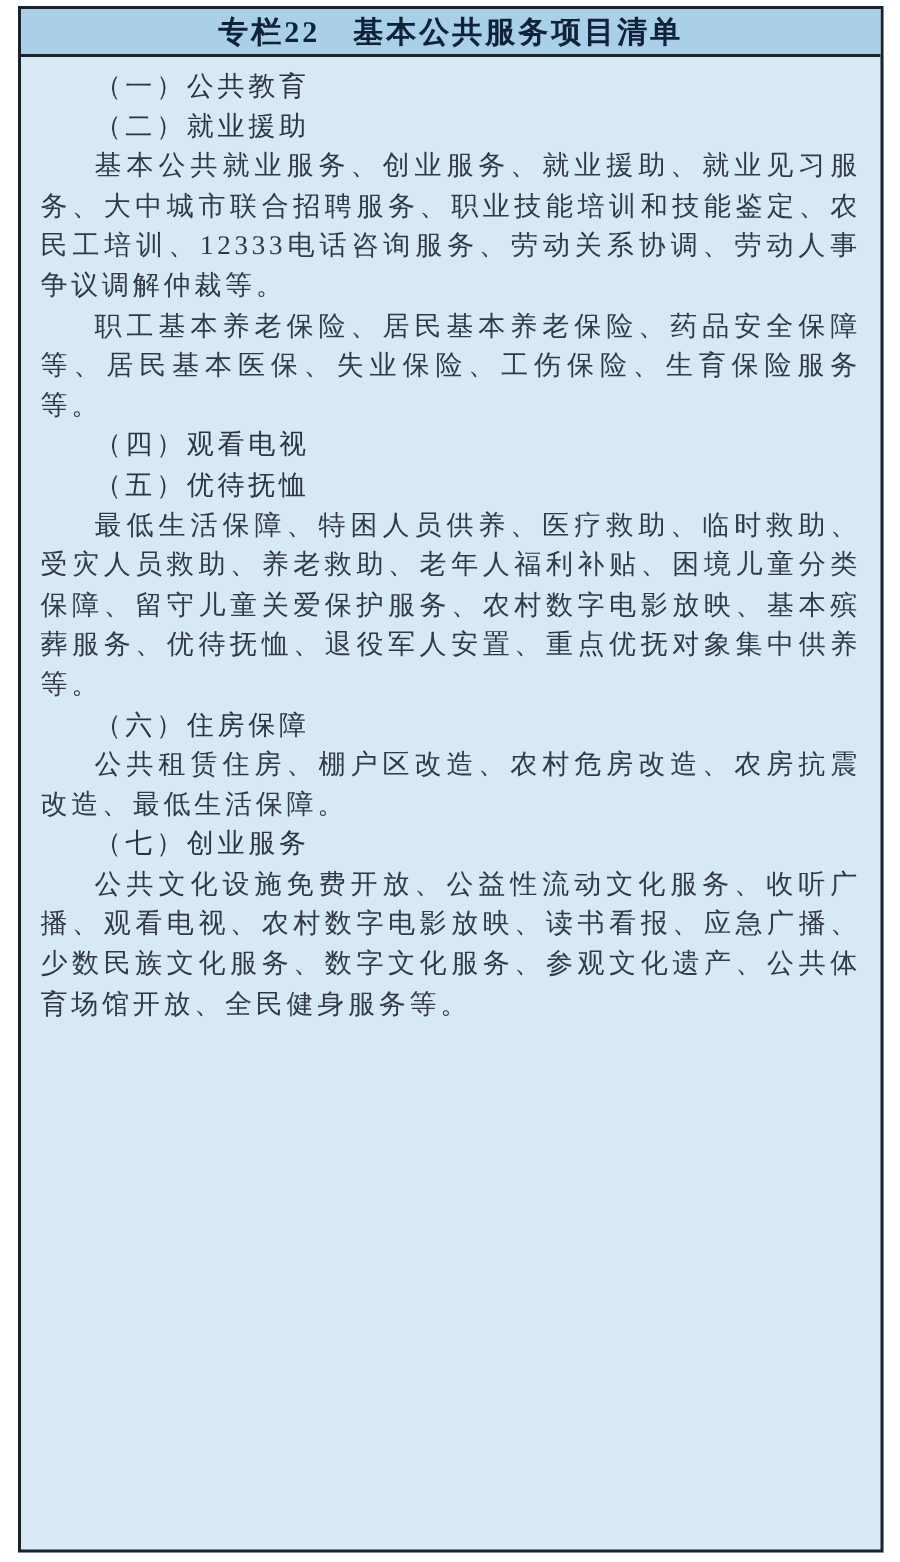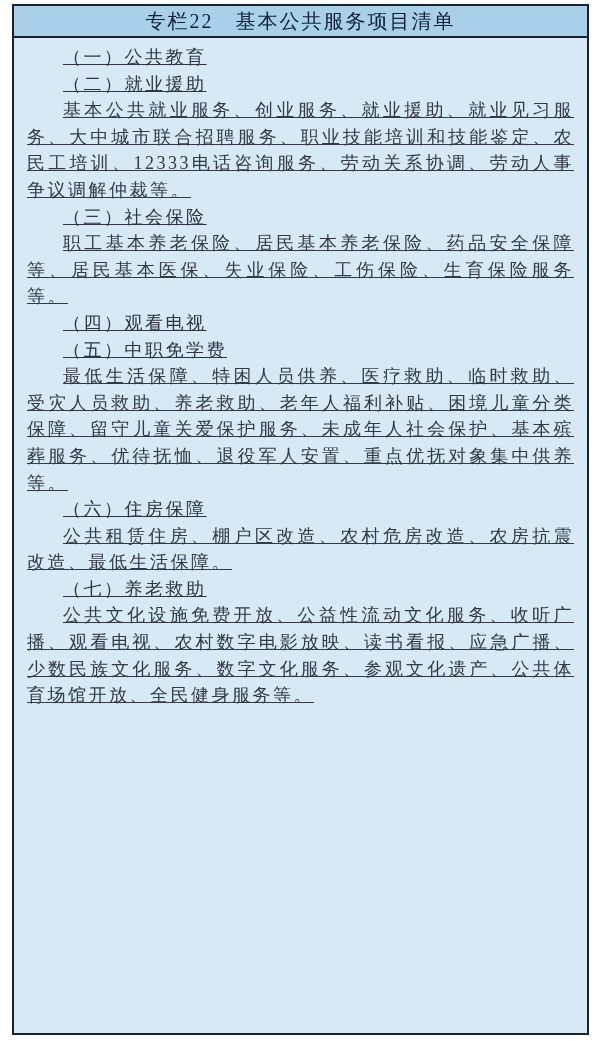--- a/index.html
+++ b/index.html
@@ -27,66 +27,64 @@
     background: #d7e9f5;
     box-sizing: content-box;
   }
   .panel-header {
     height: 30px;
     background: #a9cfe9;
     border-bottom: 2px solid #1b222e;
     display: flex;
     align-items: center;
     justify-content: center;
-    font-weight: normal;
+    font-weight: bold;
     font-size: 20px;
     color: #0f2238;
     letter-spacing: 2px;
   }
   .panel-body {
     padding: 6px 13px 4px 13px;
     font-size: 18px;
     line-height: 26.6px;
     color: #323a46;
     text-align: justify;
     letter-spacing: 2.5px;
   }
   .panel-body p {
     margin: 0;
     text-indent: 2em;
-    text-decoration: underline;
   }
   .section-heading {
     color: #2d3542;
   }
 </style>
 </head>
 <body>
 
 <div class="page">
   <div class="panel">
     <div class="panel-header">
       <span>专栏22　基本公共服务项目清单</span>
     </div>
     <div class="panel-body">
 
       <p class="section-heading">（一）公共教育</p>
 
       <p class="section-heading">（二）就业援助</p>
       <p class="section-paragraph">基本公共就业服务、创业服务、就业援助、就业见习服务、大中城市联合招聘服务、职业技能培训和技能鉴定、农民工培训、12333电话咨询服务、劳动关系协调、劳动人事争议调解仲裁等。</p>
 
-      <p class="section-heading">（三）社会保险</p>
       <p class="section-paragraph">职工基本养老保险、居民基本养老保险、药品安全保障等、居民基本医保、失业保险、工伤保险、生育保险服务等。</p>
 
       <p class="section-heading">（四）观看电视</p>
 
-      <p class="section-heading">（五）中职免学费</p>
-      <p class="section-paragraph">最低生活保障、特困人员供养、医疗救助、临时救助、受灾人员救助、养老救助、老年人福利补贴、困境儿童分类保障、留守儿童关爱保护服务、未成年人社会保护、基本殡葬服务、优待抚恤、退役军人安置、重点优抚对象集中供养等。</p>
+      <p class="section-heading">（五）优待抚恤</p>
+      <p class="section-paragraph">最低生活保障、特困人员供养、医疗救助、临时救助、受灾人员救助、养老救助、老年人福利补贴、困境儿童分类保障、留守儿童关爱保护服务、农村数字电影放映、基本殡葬服务、优待抚恤、退役军人安置、重点优抚对象集中供养等。</p>
 
       <p class="section-heading">（六）住房保障</p>
       <p class="section-paragraph">公共租赁住房、棚户区改造、农村危房改造、农房抗震改造、最低生活保障。</p>
 
-      <p class="section-heading">（七）养老救助</p>
+      <p class="section-heading">（七）创业服务</p>
       <p class="section-paragraph">公共文化设施免费开放、公益性流动文化服务、收听广播、观看电视、农村数字电影放映、读书看报、应急广播、少数民族文化服务、数字文化服务、参观文化遗产、公共体育场馆开放、全民健身服务等。</p>
 
     </div>
   </div>
 </div>
 
 </body></html>

